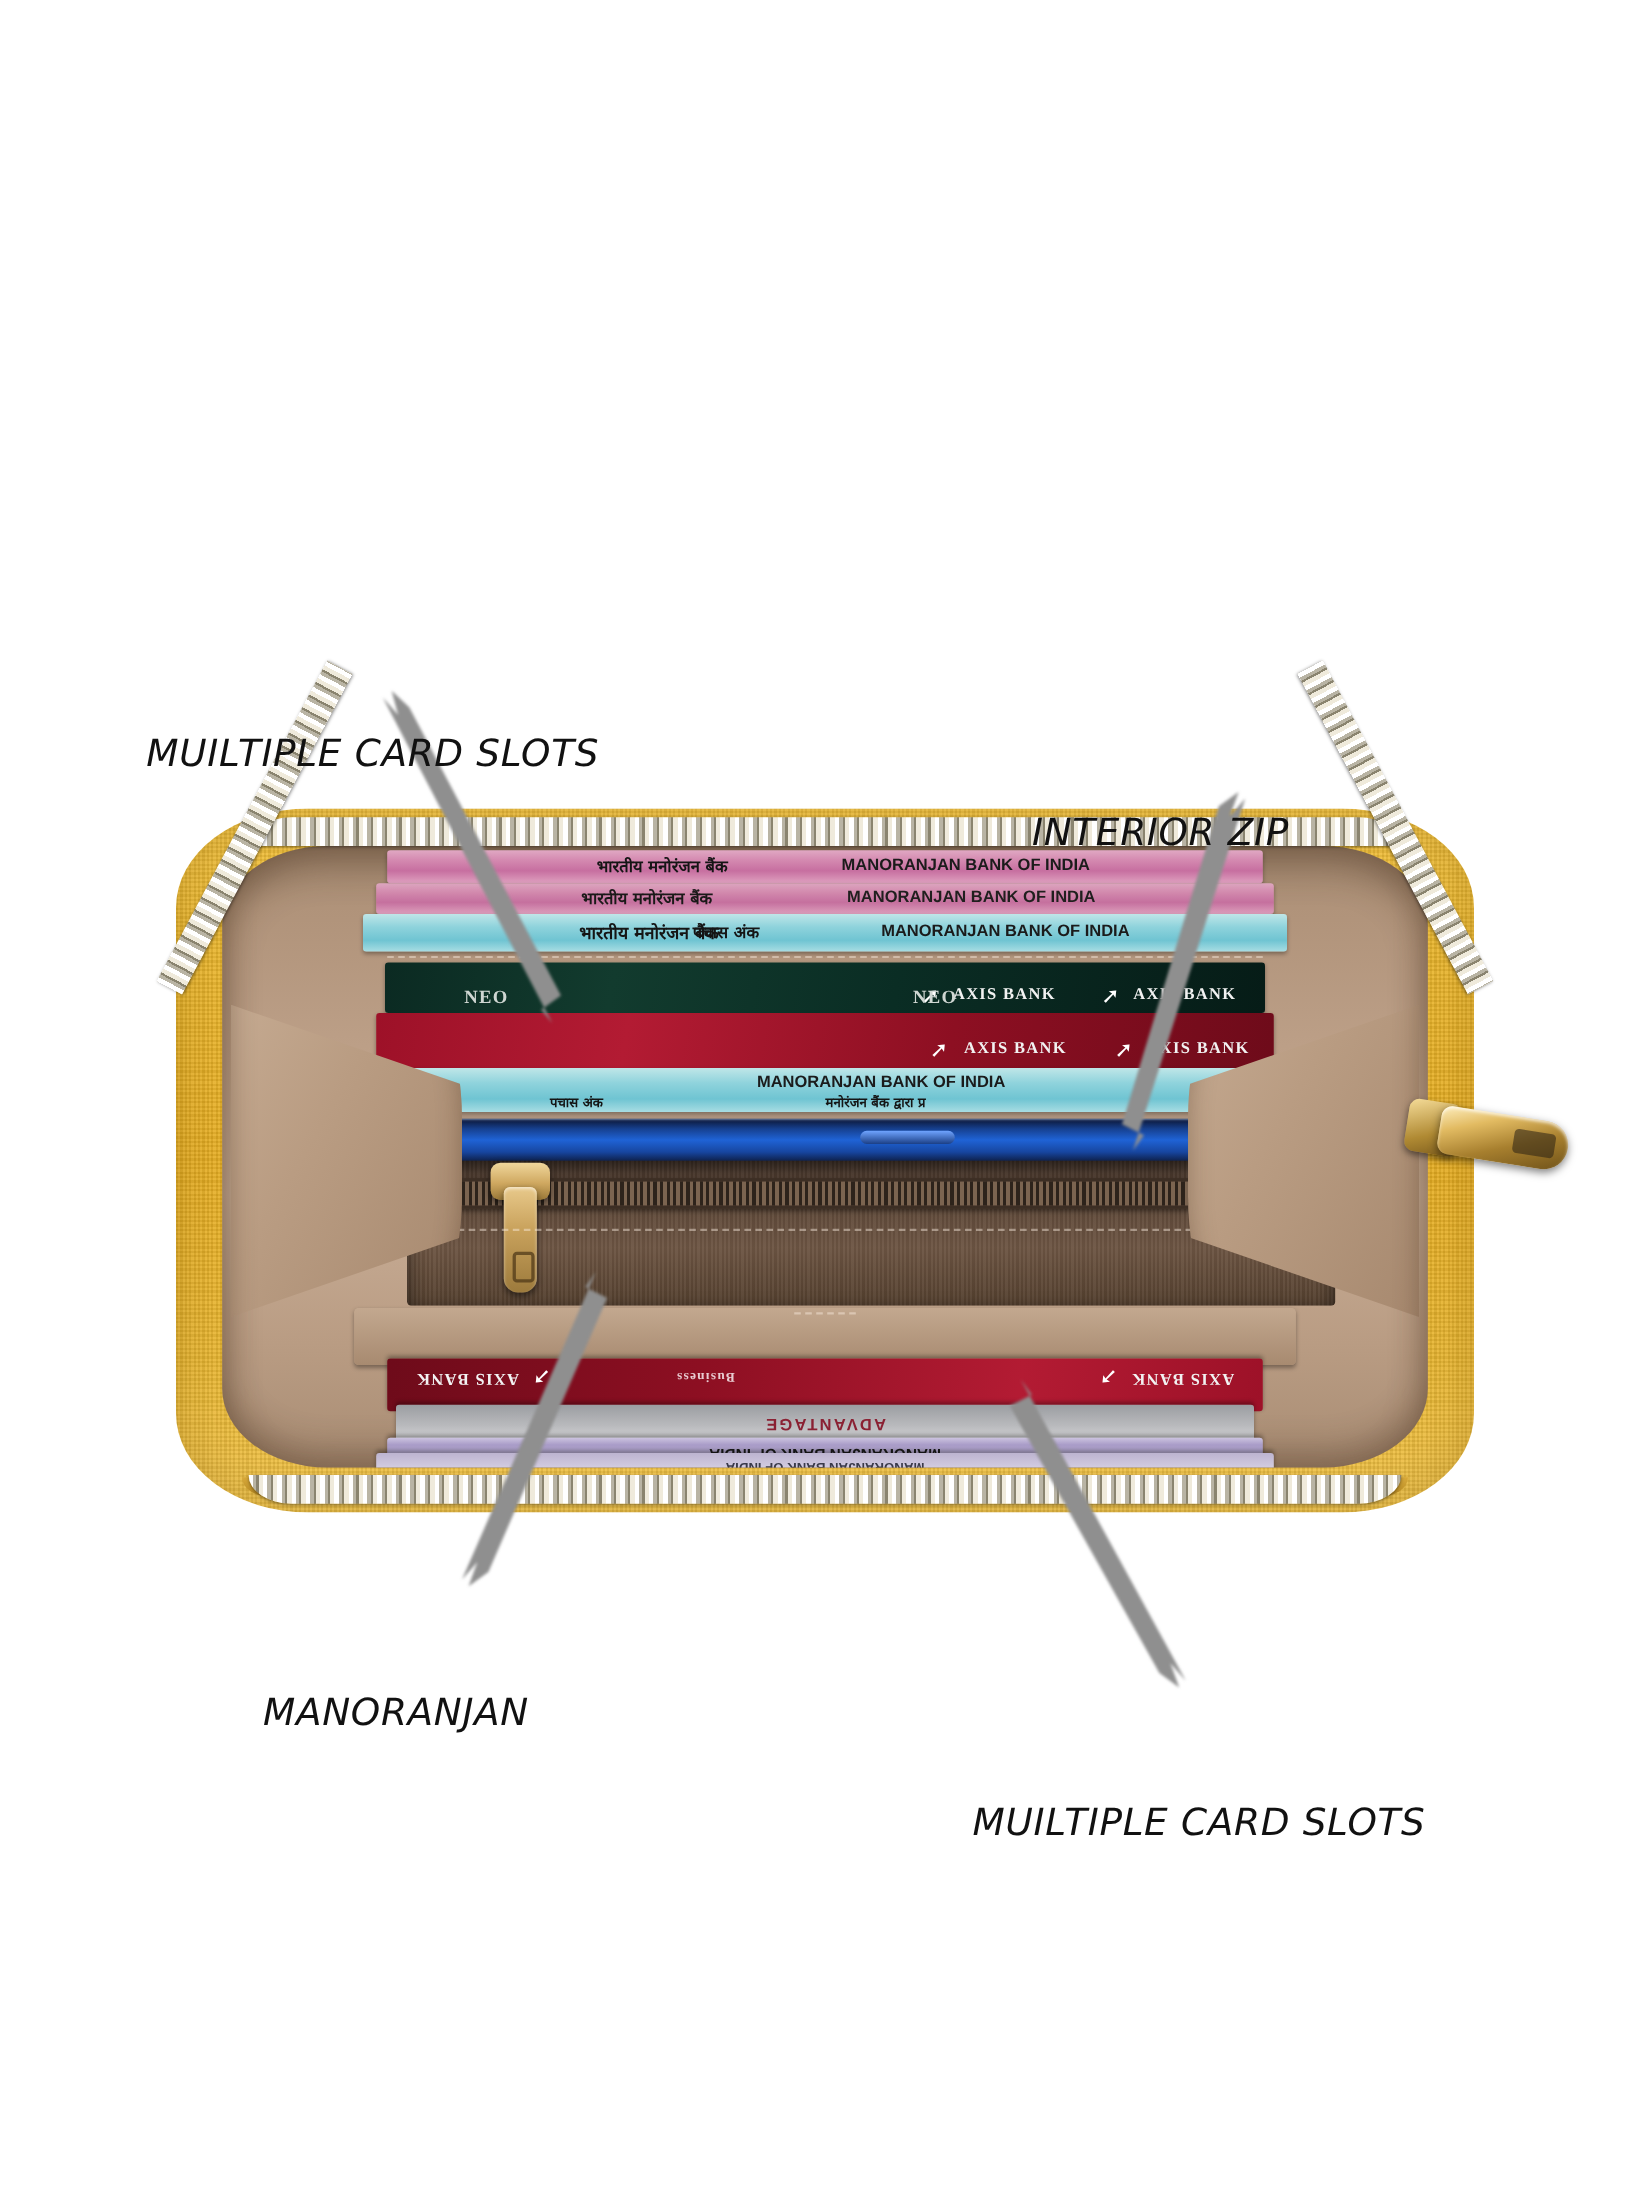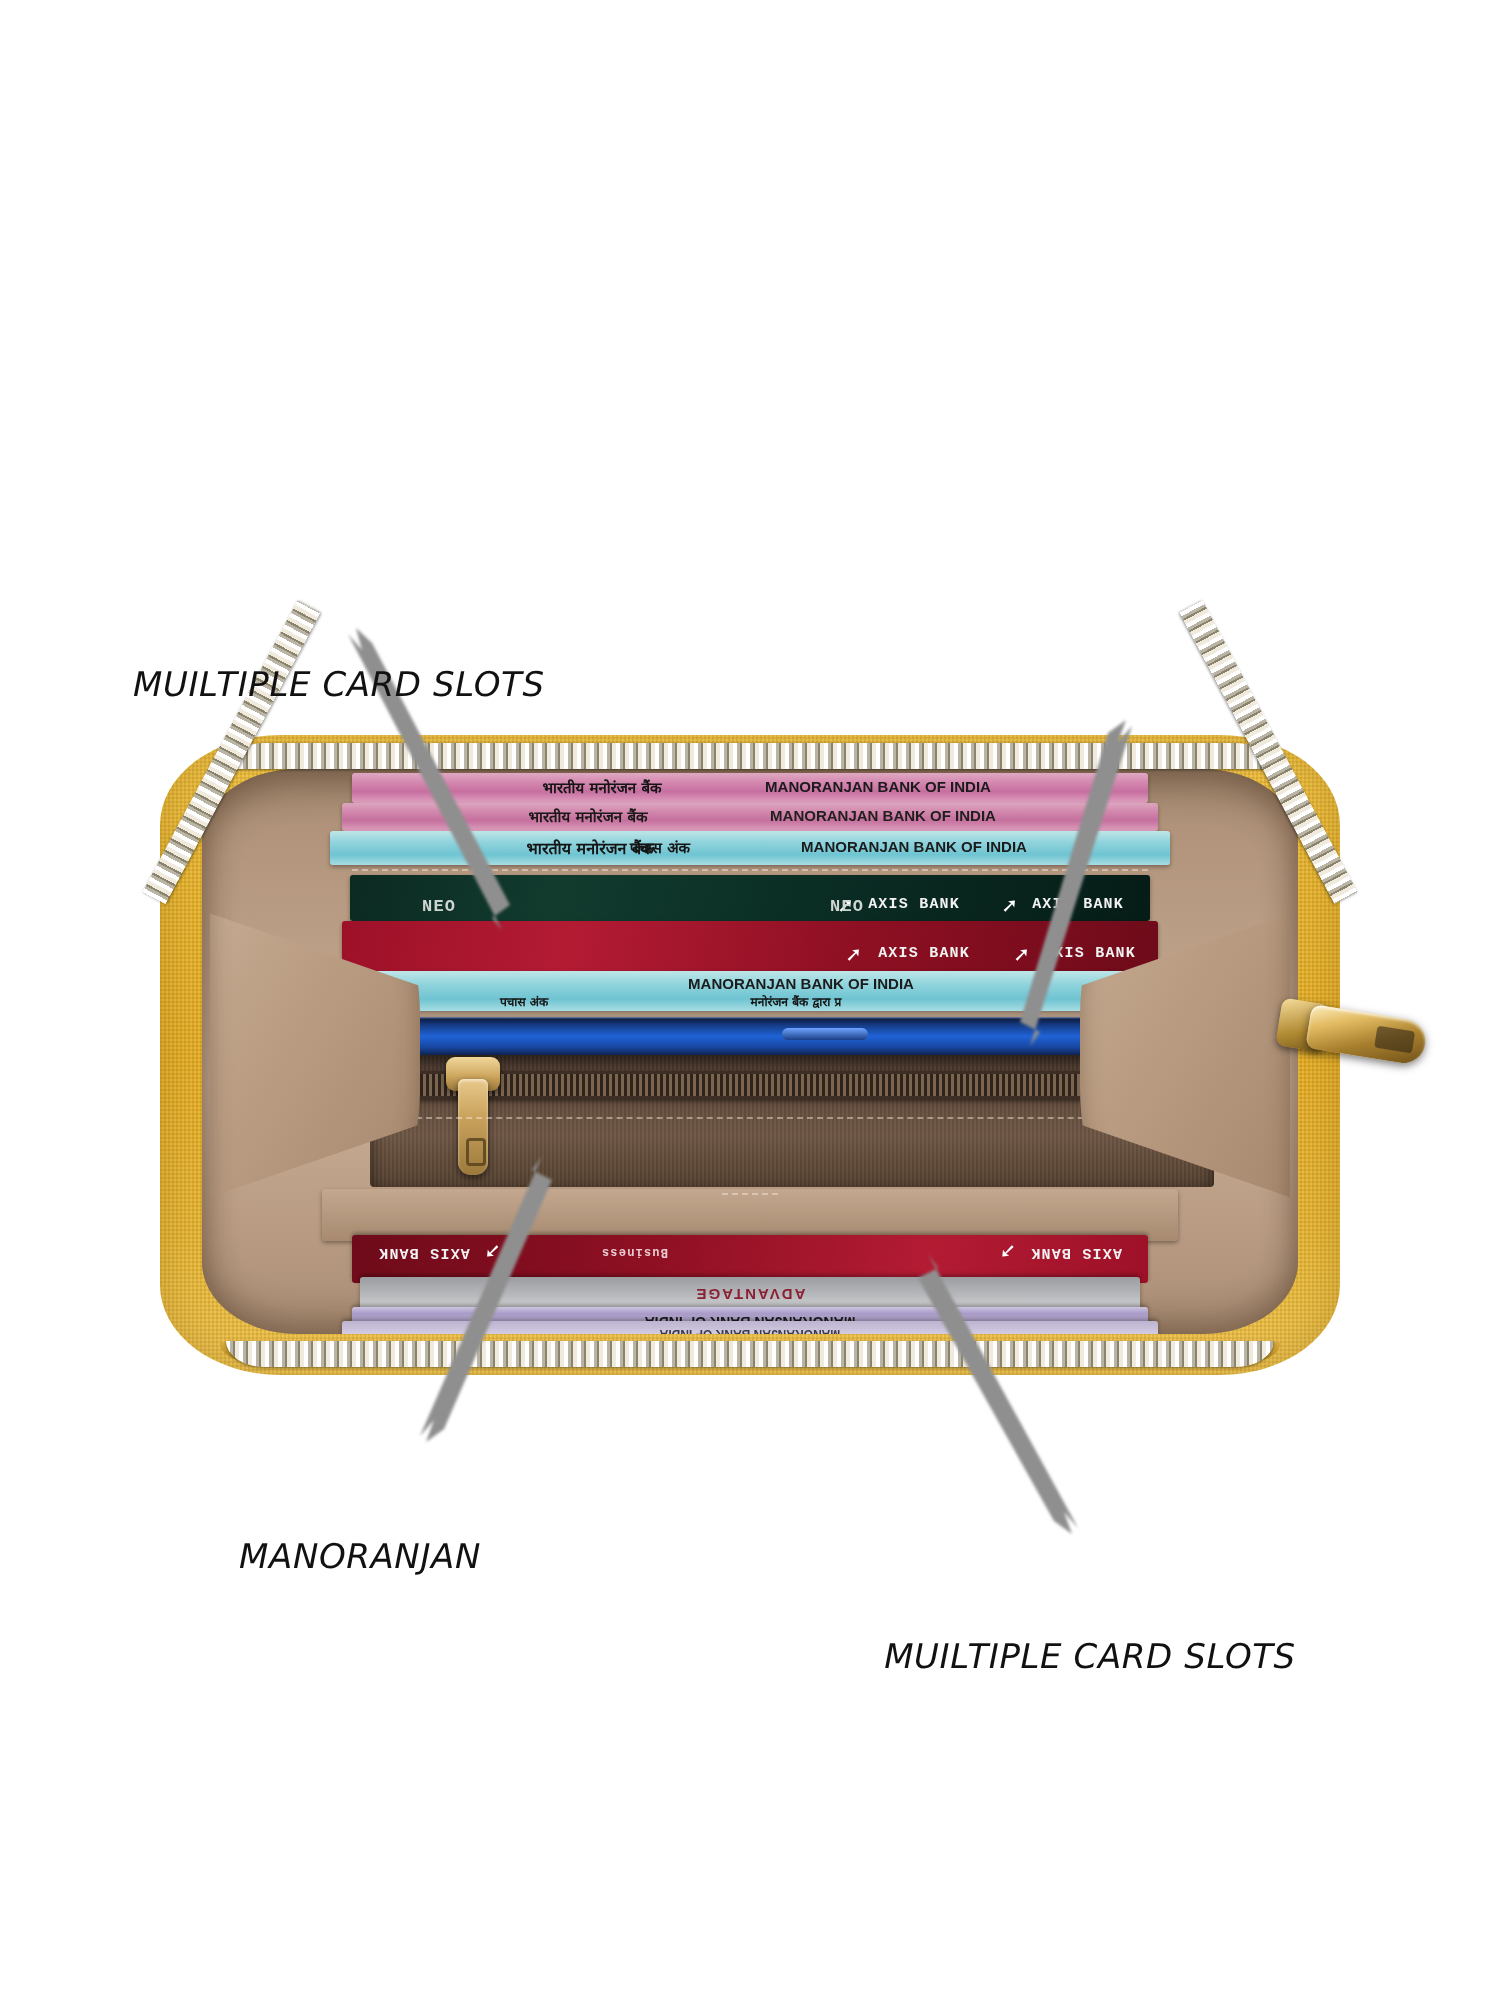--- a/index.html
+++ b/index.html
@@ -82,21 +82,21 @@
 
   .note-pink  {background:linear-gradient(180deg,#e0a8c3 0%,#d489b0 30%,#c76fa0 62%,#dfa1c0 100%);}
   .note-teal  {background:linear-gradient(180deg,#bfe6e8 0%,#8fd3dc 34%,#6fc4d2 70%,#a8dde3 100%);}
   .note-purple{background:linear-gradient(180deg,#d9d3e8 0%,#bcb0d6 40%,#a99cc8 75%,#cdc4e0 100%);}
   .note-lilac {background:linear-gradient(180deg,#e6e2ef 0%,#cfc8de 50%,#bdb4d0 100%);}
 
   .card-axis{background:linear-gradient(100deg,#9d1128 0%,#b31b33 28%,#8d0f22 64%,#6e0b1a 100%);}
   .card-neo {background:linear-gradient(100deg,#0b2a22 0%,#123b2e 26%,#0a2d24 58%,#061c17 100%);}
   .card-silver{background:linear-gradient(180deg,#d7d7d9 0%,#b9babd 44%,#9b9da1 100%);}
   .axis-txt{
-    position:absolute;font-family:Liberation Mono, monospace;font-weight:bold;
+    position:absolute;font-family:Liberation Serif, serif;font-weight:bold;
     color:#f2f2f2;letter-spacing:1.2px;white-space:nowrap;
   }
   .axis-mark{position:absolute;color:#ffffff;font-weight:bold;}
   .flip{transform:rotate(180deg);}
 
   
   .coinpocket{
     left:168px;top:286px;width:844px;height:132px;
     background:
       repeating-linear-gradient(90deg, rgba(255,255,255,.045) 0 2px, rgba(0,0,0,.05) 2px 4px),
@@ -293,20 +293,21 @@
 
       <path d="M1078,1528 L1064,1512 L1072,1534 L1054,1521 L918,1278 L938,1268 L928,1254 Z"></path>
     </g>
   </svg>
 
   <div class="callout" id="callout-card-slots-top">
     <div>MUILTIPLE CARD SLOTS</div>
   </div>
 
   <div class="callout" id="callout-coin-pocket">
+    <div>INTERIOR ZIP</div>
   </div>
 
   <div class="callout" id="callout-compartments">
     <div>MANORANJAN</div>
   </div>
 
   <div class="callout" id="callout-card-slots-bottom">
     <div>MUILTIPLE CARD SLOTS</div>
   </div>
 

